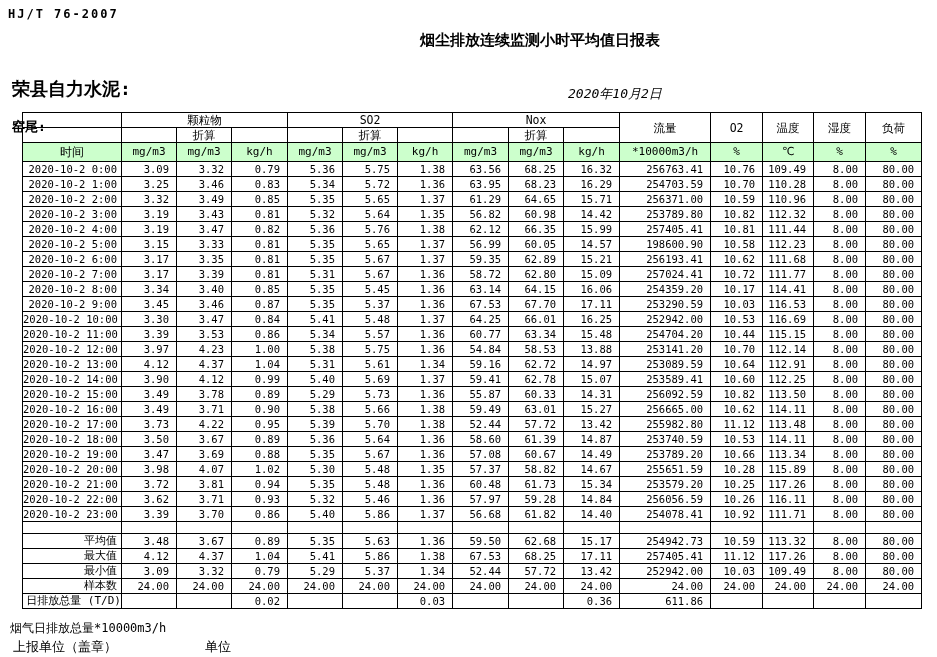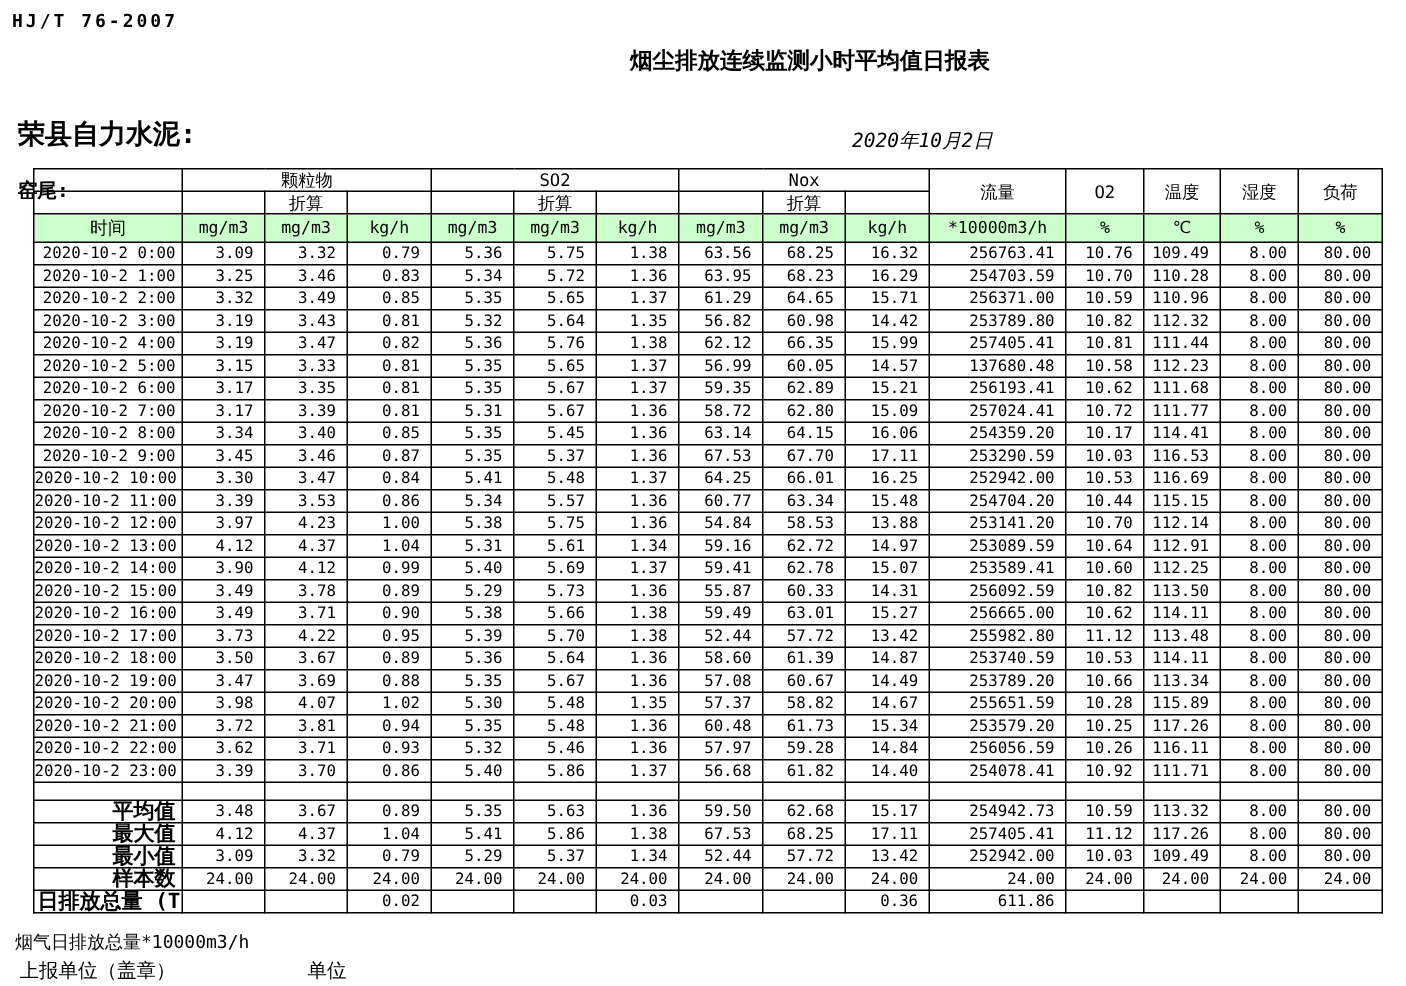--- a/index.html
+++ b/index.html
@@ -31,21 +31,21 @@
   table.report td {
     border:1px solid #000;
     overflow:hidden; white-space:nowrap;
     text-align:center; height:15px; line-height:14px; padding:0;
   }
   thead tr.grp td { height:14px; font-size:11.5px; }
   thead tr.units td { height:19px; background:#ccffcc; font-size:11px;margin-top:12px; }
   thead tr.units td.time-h { font-size:12px; }
   tbody td.num { text-align:right; padding-right:7px; }
   tbody td.lbl { text-align:right; padding-right:4px; }
-  tbody td.lbl.cn { font-size:14px;font-weight:bold; }
+  tbody td.lbl.cn { font-size:11px; }
   tbody td.lbl.left { text-align:right; padding-left:2px; padding-right:0; }
   tbody tr.spacer td { height:12px; }
 
   .foot1 { position:absolute; left:10px; top:620px; font-size:12px; }
   .foot2-a { position:absolute; left:13px; top:638px; font-size:13px; }
   .foot2-b { position:absolute; left:205px; top:638px; font-size:13px; }
 </style>
 </head>
 <body>
 
@@ -207,21 +207,21 @@
           <td class="lbl ">2020-10-2 5:00</td>
           <td class="num">3.15</td>
           <td class="num">3.33</td>
           <td class="num">0.81</td>
           <td class="num">5.35</td>
           <td class="num">5.65</td>
           <td class="num">1.37</td>
           <td class="num">56.99</td>
           <td class="num">60.05</td>
           <td class="num">14.57</td>
-          <td class="num">137680.48</td>
+          <td class="num">198600.90</td>
           <td class="num">10.58</td>
           <td class="num">112.23</td>
           <td class="num">8.00</td>
           <td class="num">80.00</td>
         </tr>
         <tr>
           <td class="lbl ">2020-10-2 6:00</td>
           <td class="num">3.17</td>
           <td class="num">3.35</td>
           <td class="num">0.81</td>

